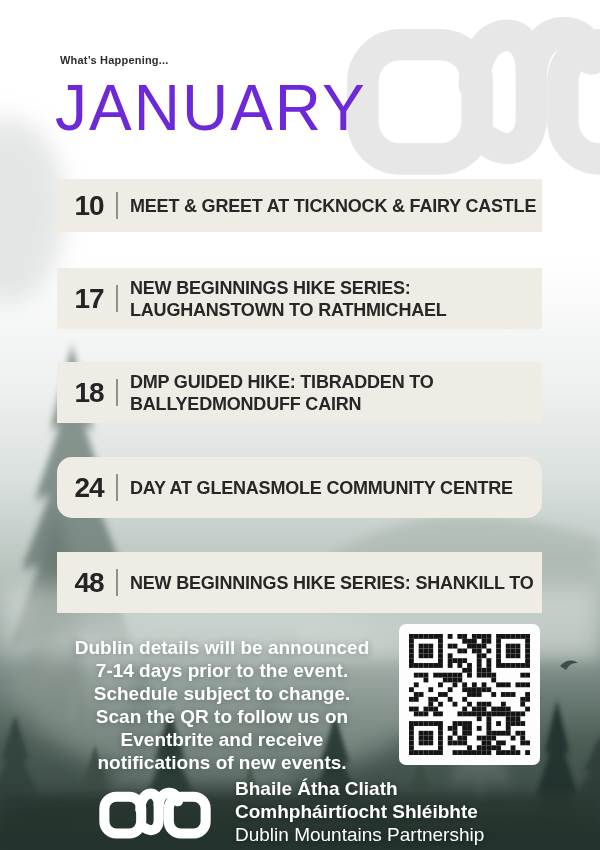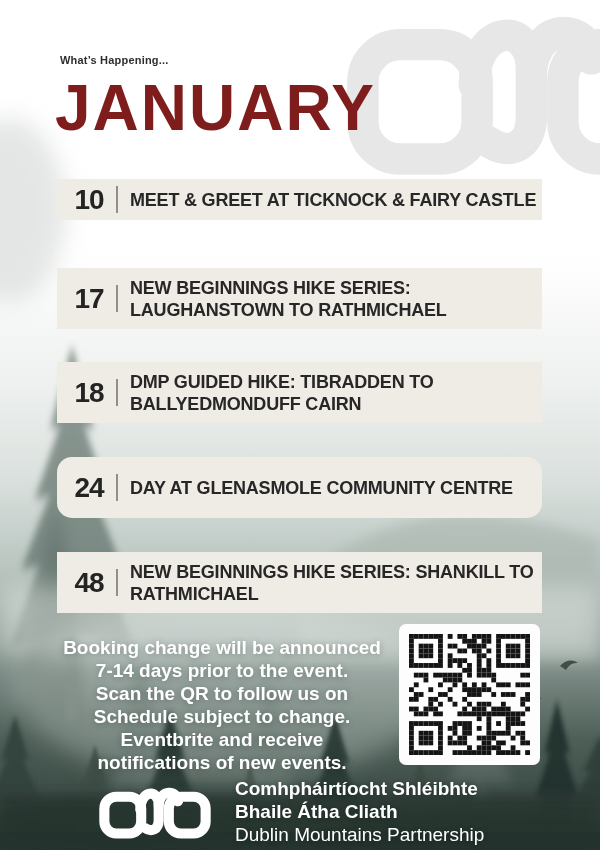--- a/index.html
+++ b/index.html
@@ -9,28 +9,28 @@
   }
   .bg{position:absolute;left:0;top:0;z-index:0;}
   .watermark{position:absolute;left:340px;top:-4px;z-index:1;pointer-events:none;}
 
   .kicker{
     position:absolute;z-index:2;left:60px;top:54px;
     font-size:11px;font-weight:700;color:#2e2e2e;letter-spacing:.2px;
   }
   .title{
     position:absolute;z-index:2;left:55px;top:76px;
-    font-size:64px;font-weight:700;color:#7f1d1d;letter-spacing:2px;line-height:1;
+    font-size:64px;font-weight:400;color:#6d28d9;letter-spacing:2px;line-height:1;
   }
 
   .event{
     position:absolute;z-index:2;left:57px;width:485px;
     background:#efebe5;display:flex;align-items:center;color:#272727;
   }
-  .e1{top:179px;height:41px;}
+  .e1{top:179px;height:53px;}
   .e2{top:268px;height:61px;}
   .e3{top:362px;height:61px;}
   .e4{top:457px;height:61px;border-radius:15px;}
   .e5{top:552px;height:61px;}
   .day{
     flex:none;width:40px;margin-left:12px;text-align:center;
     font-size:28px;font-weight:700;letter-spacing:-1px;color:#242424;
   }
   .vdiv{flex:none;width:2px;height:27px;background:#8f8f8f;margin:0 12px 0 7px;}
   .etitle{font-size:18px;font-weight:700;line-height:22px;letter-spacing:-.2px;}
@@ -163,29 +163,28 @@
     <div class="etitle">
       <span>DAY AT GLENASMOLE COMMUNITY CENTRE</span>
     </div>
   </div>
 
   <div class="event e5">
     <span class="day">48</span>
     <span class="vdiv"></span>
     <div class="etitle">
       <span>NEW BEGINNINGS HIKE SERIES: SHANKILL TO</span>
-      <span>RATHMICHAEL</span>
     </div>
   </div>
 
   <div class="booking">
-    <div>Booking change will be announced</div>
+    <div>Dublin details will be announced</div>
     <div>7-14 days prior to the event.</div>
+    <div>Schedule subject to change.</div>
     <div>Scan the QR to follow us on</div>
-    <div>Schedule subject to change.</div>
     <div>Eventbrite and receive</div>
     <div>notifications of new events.</div>
   </div>
 
   <div class="qr">
     <svg id="qr-modules" viewBox="0 0 125 125" width="121" height="121" fill="#141414">
         <rect x="0" y="0" width="5" height="5"></rect>
         <rect x="5" y="0" width="5" height="5"></rect>
         <rect x="10" y="0" width="5" height="5"></rect>
         <rect x="15" y="0" width="5" height="5"></rect>
@@ -503,18 +502,18 @@
         <rect x="105" y="120" width="5" height="5"></rect>
         <rect x="110" y="120" width="5" height="5"></rect>
         <rect x="120" y="120" width="5" height="5"></rect>
       </svg>
   </div>
 
   <svg class="footer-logo" width="116" height="59" viewBox="0 0 126 64" aria-hidden="true">
     <use href="#dmplogo" stroke="#ffffff" stroke-width="11"></use>
   </svg>
   <div class="footer-text">
+    <div>Bhaile Átha Cliath</div>
     <div>Comhpháirtíocht Shléibhte</div>
-    <div>Bhaile Átha Cliath</div>
     <div class="en">Dublin Mountains Partnership</div>
   </div>
 
 </div>
 
 </body></html>

